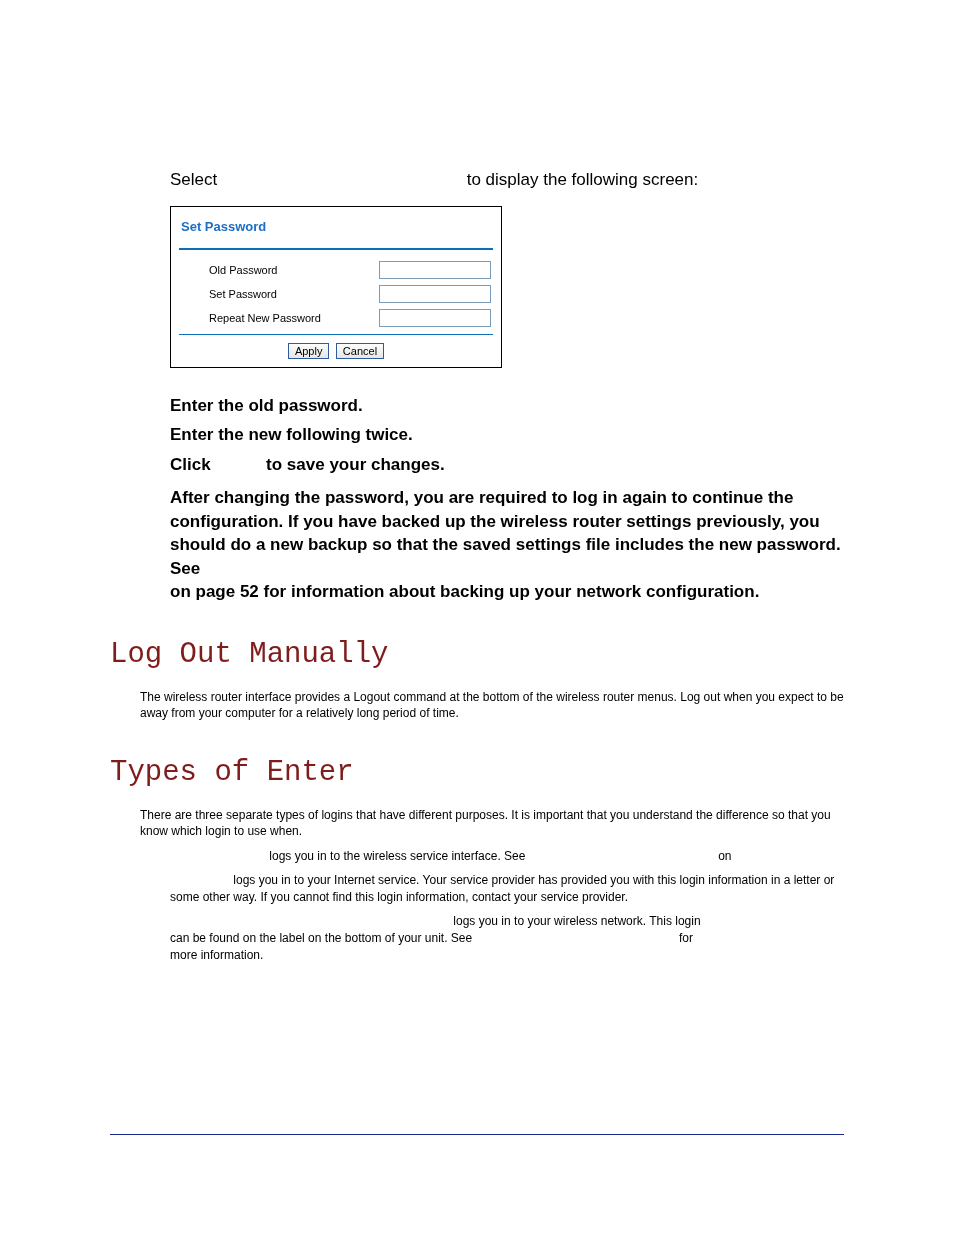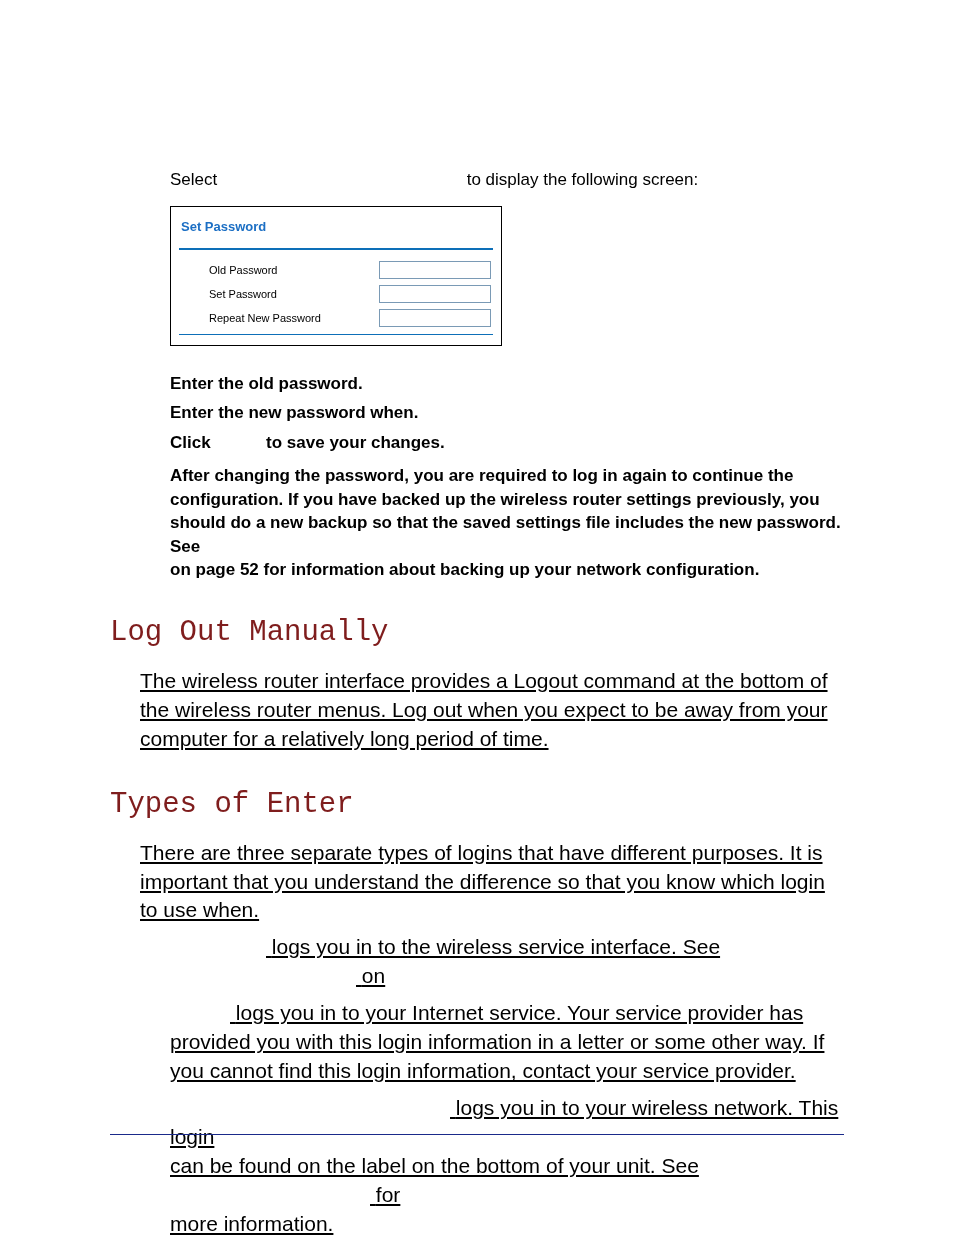--- a/index.html
+++ b/index.html
@@ -14,21 +14,21 @@
   .hr-blue.thin{border-top:1px solid #0d6fb8;margin:4px 0 4px 0;}
   .field-row{display:flex;align-items:center;padding:3px 2px;font-size:11px;margin-left:28px;}
   .field-row .lbl{flex:1;}
   .field-row .inp{width:110px;height:16px;border:1px solid #7a9ab5;background:#fff;}
   .panel-buttons{text-align:center;padding:2px 0 2px 0;}
   .pbtn{font-size:11px;border:1px solid #2d5aa0;background:linear-gradient(#fdfdfd,#e6e6e6);padding:1px 6px;margin:0 1px;cursor:pointer;}
   
   .body-block{margin-left:60px;margin-top:26px;font-size:17px;line-height:1.38;font-weight:bold;}
   .body-block p{margin:0 0 6px 0;}
   .h2{font-size:29px;color:#7f1d1d;font-family:Liberation Mono, monospace;margin:34px 0 18px 0;}
-  .para{margin-left:30px;font-size:21px;line-height:1.38;margin-bottom:8px;text-decoration:underline;}
+  .para{margin-left:30px;font-size:12px;line-height:1.38;margin-bottom:8px;}
   .indent{margin-left:60px;}
   .footer-line{position:absolute;left:110px;right:110px;bottom:100px;border-top:1px solid #1a2a8a;}
 </style>
 </head>
 <body>
 
 <div class="page">
 
   <div class="intro-line">
     <span>Select</span>
@@ -46,26 +46,30 @@
       </div>
       <div class="field-row">
         <span class="lbl">Set Password</span>
         <span class="inp"></span>
       </div>
       <div class="field-row">
         <span class="lbl">Repeat New Password</span>
         <span class="inp"></span>
       </div>
       <hr class="hr-blue thin">
+      <div class="panel-buttons">
+        <button class="pbtn">Apply</button>
+        <button class="pbtn">Cancel</button>
+      </div>
     </div>
   </div>
 
   <div class="body-block">
     <p>Enter the old password.</p>
-    <p>Enter the new password when.</p>
+    <p>Enter the new following twice.</p>
     <p>
       <span>Click </span>
       <span style="display:inline-block;width:46px"></span>
       <span> to save your changes.</span>
     </p>
     <p style="margin-top:10px">
       <span>After changing the password, you are required to log in again to continue the configuration. If you have backed up the wireless router settings previously, you should do a new backup so that the saved settings file includes the new password. See</span>
       <br>
       <span>on page 52 for information about backing up your network configuration.</span>
     </p>

